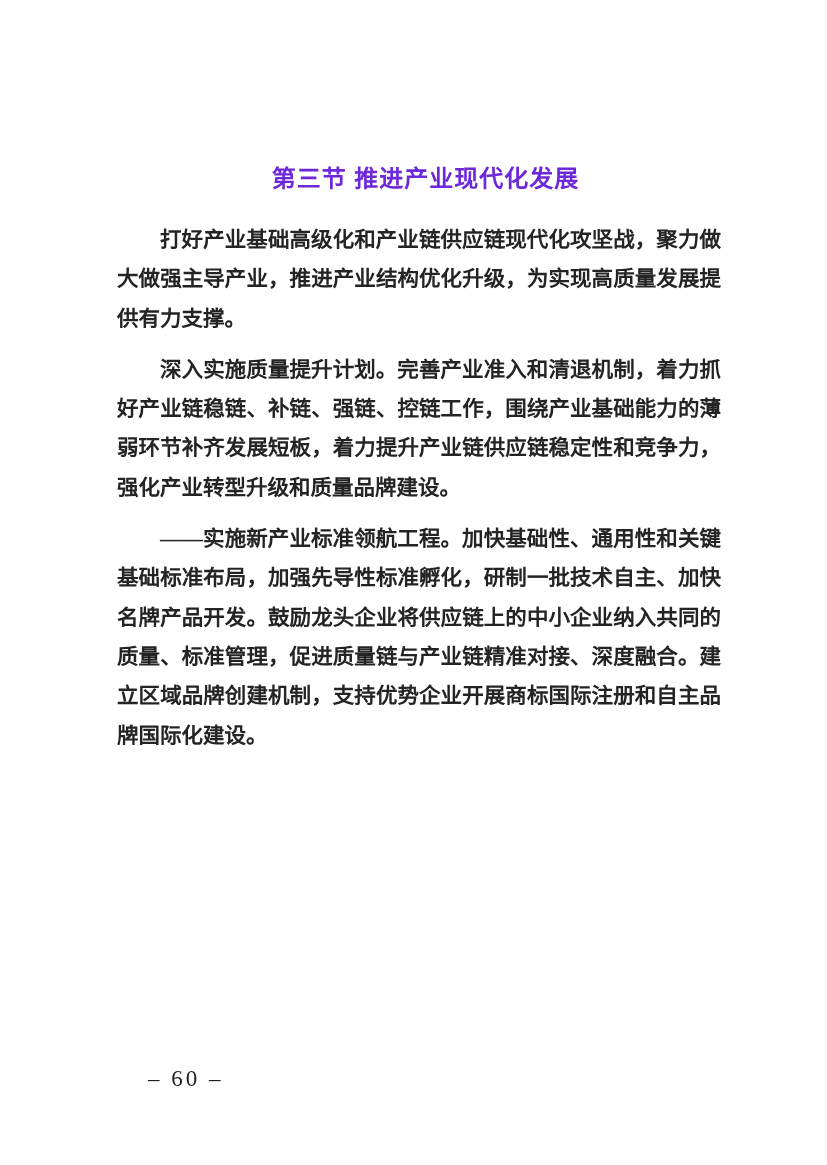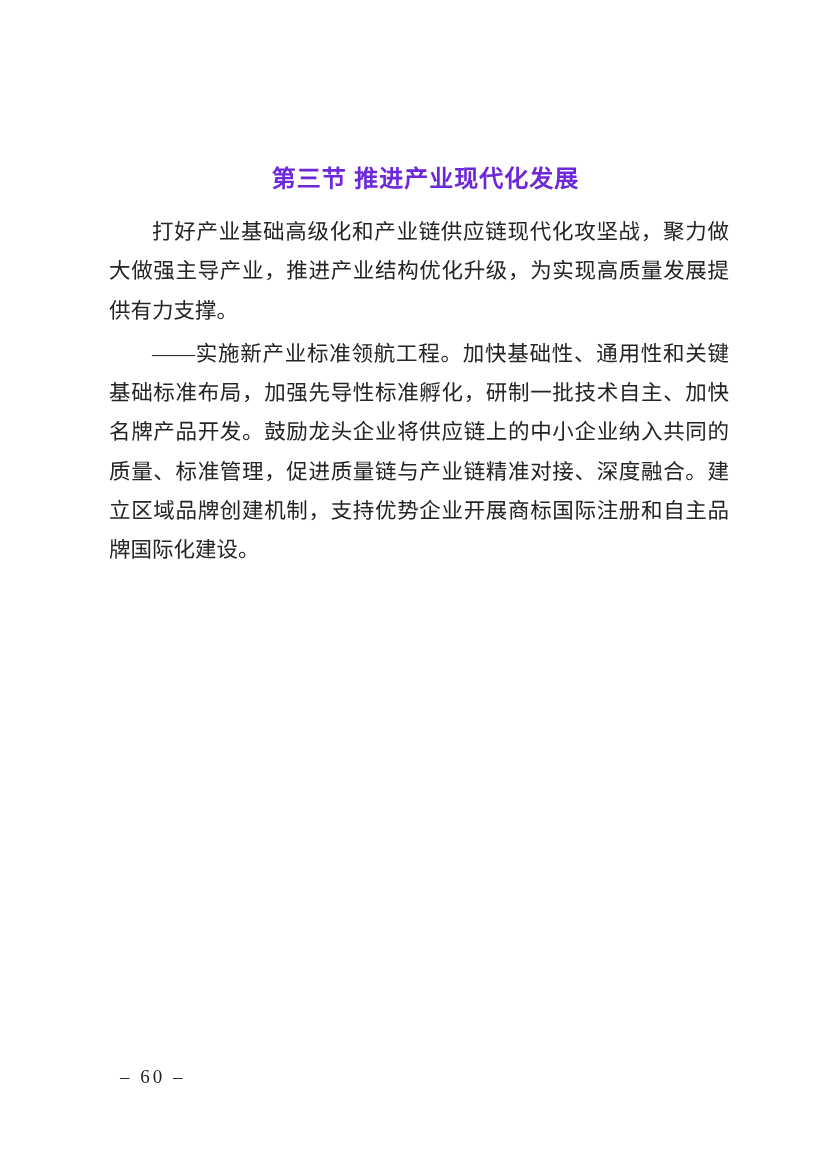--- a/index.html
+++ b/index.html
@@ -34,41 +34,43 @@
     left: 105px;
     width: 628px;
     font-family: "Liberation Serif", serif;
     font-size: 21.5px;
     line-height: 39.3px;
     color: #242424;
     text-align: justify;
     text-justify: inter-ideograph;
   }
   .body-text p {
-    margin: 4px;
+    margin: 12px;
     padding: 0;
     text-indent: 2em;
+    font-weight: bold;
   }
   .page-footer {
     position: absolute;
     top: 1066px;
-    left: 120px;
+    left: 148px;
     font-family: "Liberation Serif", serif;
-    font-size: 19px;
+    font-size: 23px;
     letter-spacing: 3px;
     color: #1f1f1f;
   }
 </style>
 </head>
 <body>
 
 <div class="page">
 
   <h1 class="section-title">第三节 推进产业现代化发展</h1>
 
   <div class="body-text">
     <p>打好产业基础高级化和产业链供应链现代化攻坚战，聚力做大做强主导产业，推进产业结构优化升级，为实现高质量发展提供有力支撑。</p>
+    <p>深入实施质量提升计划。完善产业准入和清退机制，着力抓好产业链稳链、补链、强链、控链工作，围绕产业基础能力的薄弱环节补齐发展短板，着力提升产业链供应链稳定性和竞争力，强化产业转型升级和质量品牌建设。</p>
     <p>——实施新产业标准领航工程。加快基础性、通用性和关键基础标准布局，加强先导性标准孵化，研制一批技术自主、加快名牌产品开发。鼓励龙头企业将供应链上的中小企业纳入共同的质量、标准管理，促进质量链与产业链精准对接、深度融合。建立区域品牌创建机制，支持优势企业开展商标国际注册和自主品牌国际化建设。</p>
   </div>
 
   <div class="page-footer">– 60 –</div>
 
 </div>
 
 </body></html>

